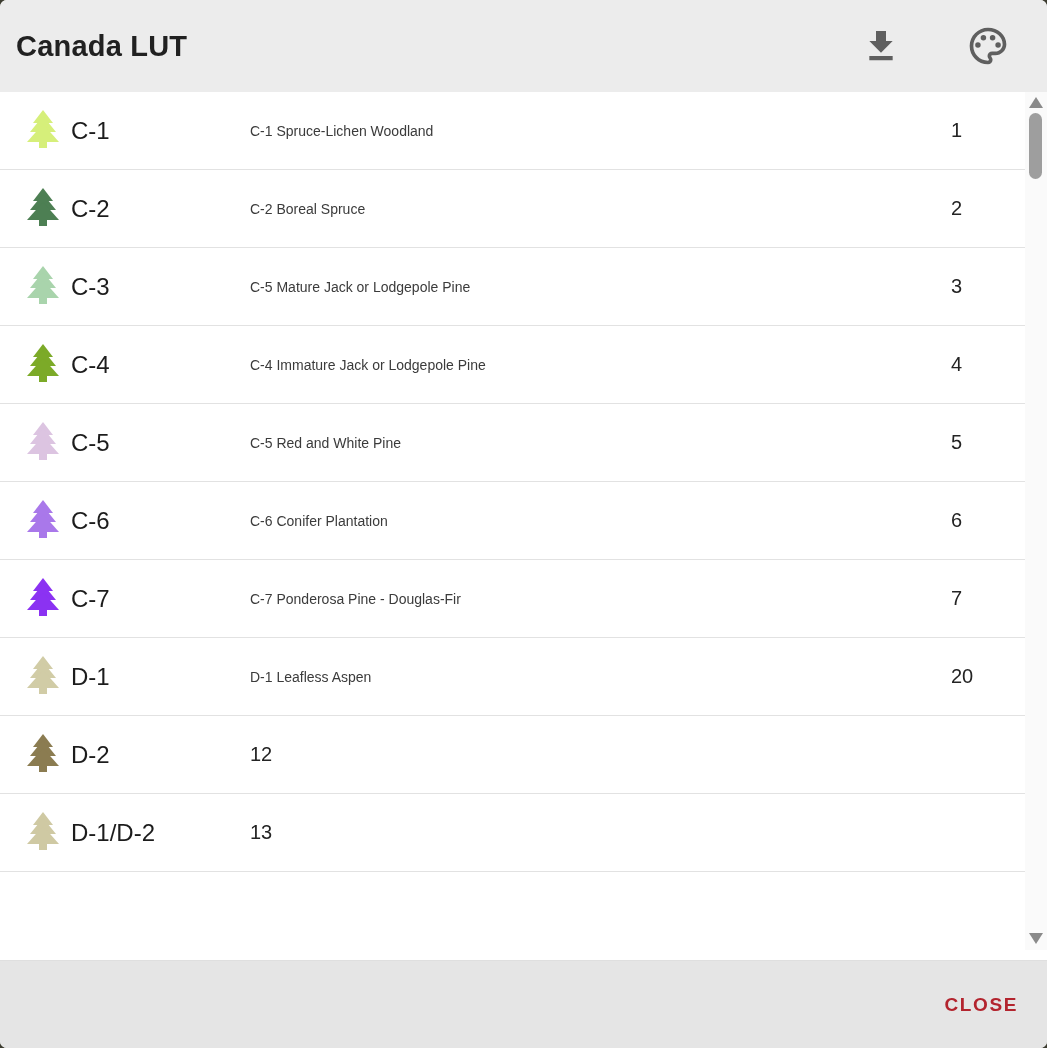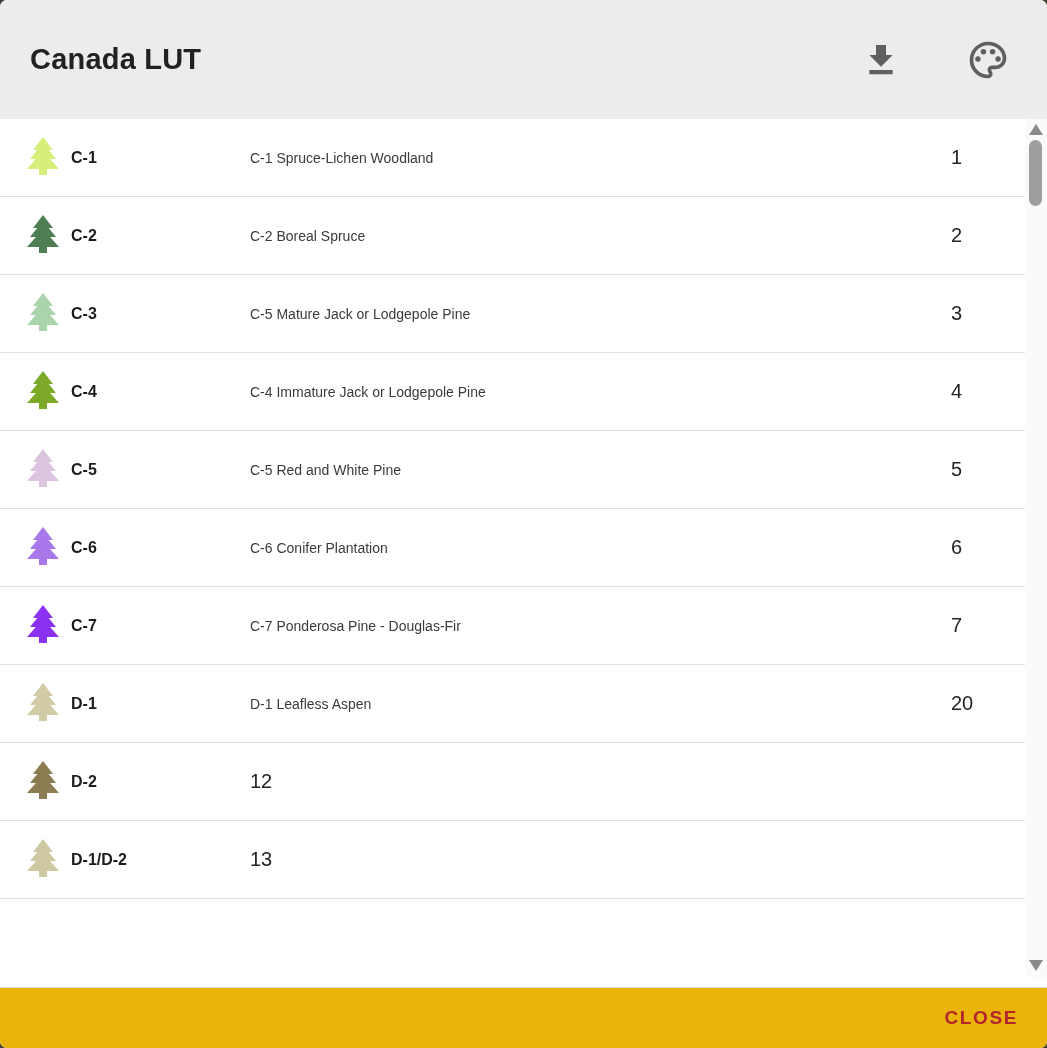--- a/index.html
+++ b/index.html
@@ -16,25 +16,25 @@
     inset: 0;
     background: #ffffff;
     border-radius: 7px;
     overflow: hidden;
     display: flex;
     flex-direction: column;
   }
   
   .header {
     flex: none;
-    height: 119px;
+    height: 92px;
     background: #ececec;
     display: flex;
     align-items: center;
-    padding-left: 30px;
+    padding-left: 16px;
   }
   .title {
     flex: 1;
     font-size: 29px;
     font-weight: 700;
     color: #212121;
     letter-spacing: 0.2px;
   }
   .header-icons {
     display: flex;
@@ -78,22 +78,22 @@
     flex: none;
     margin-left: 27px;
     width: 32px;
     height: 42px;
   }
   .tree svg { display: block; }
   .code {
     flex: none;
     margin-left: 12px;
     width: 179px;
-    font-size: 16px;
-    font-weight: 700;
+    font-size: 24px;
+    font-weight: 400;
     color: #1c1c1c;
   }
   .desc {
     flex: 1;
     font-size: 14px;
     color: #3b3b3b;
   }
   .num {
     flex: none;
     width: 74px;
@@ -130,21 +130,21 @@
   }
   
   .footer {
     flex: 1;
     margin-top: 10px;
     border-top: 1px solid #dfdfdf;
     display: flex;
     align-items: center;
     justify-content: flex-end;
     padding-right: 25px;
-    background: #eab308;
+    background: #e5e5e5;
   }
   .close-btn {
     border: none;
     background: transparent;
     color: #b3242e;
     font-family: "Liberation Sans", sans-serif;
     font-size: 19px;
     font-weight: 700;
     letter-spacing: 1.6px;
     cursor: pointer;

